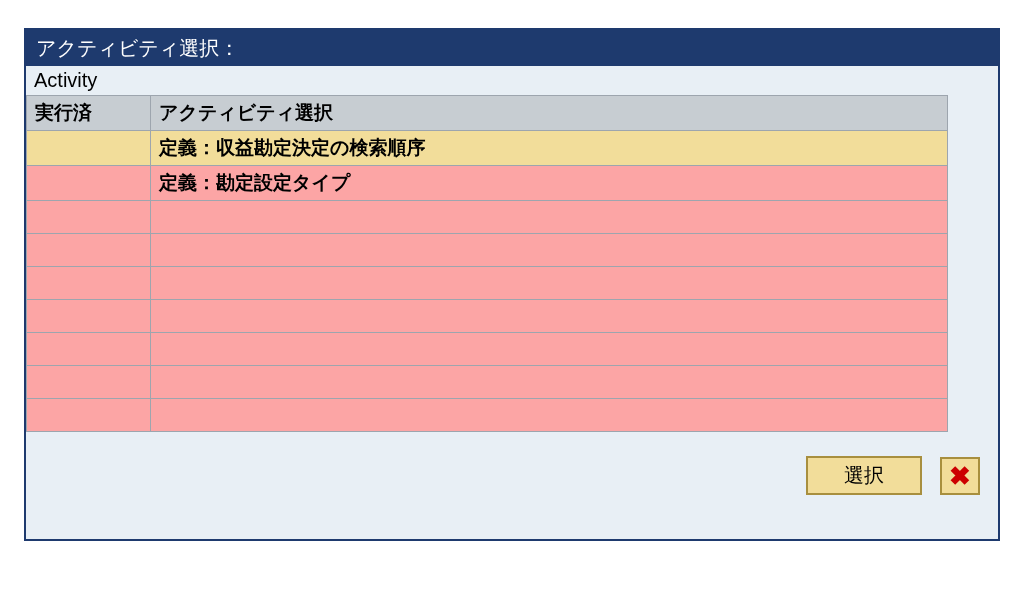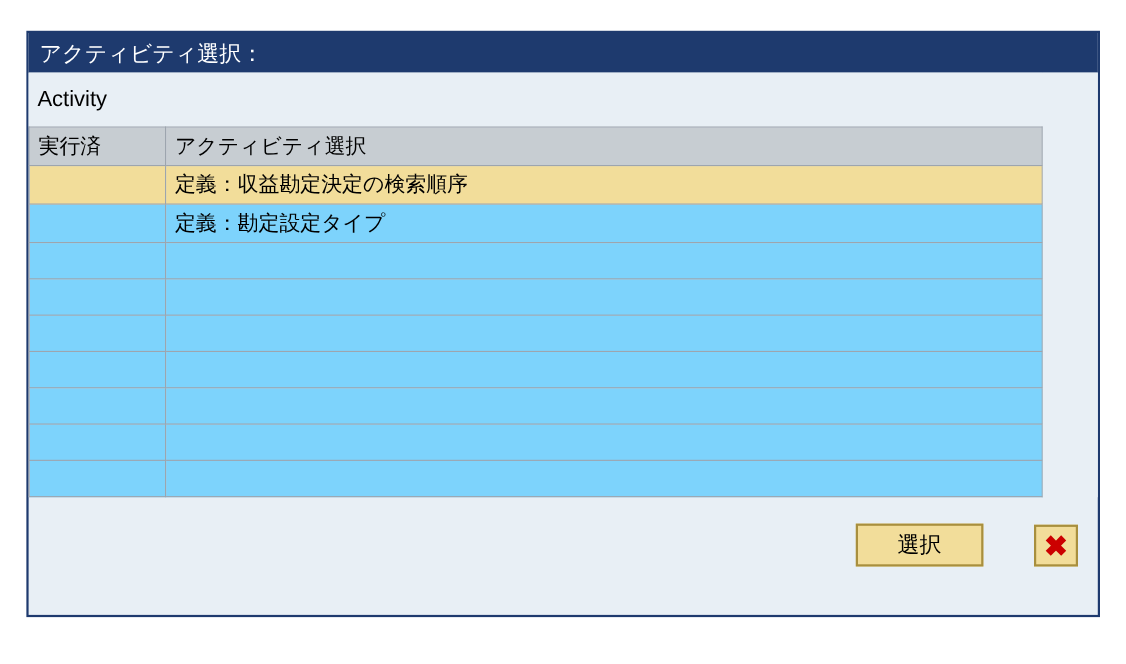--- a/index.html
+++ b/index.html
@@ -38,62 +38,63 @@
       display: flex;
       flex-direction: column;
     }
     .right-gutter {
       width: 50px;
       background: #e8eff5;
     }
     .subtitle {
       color: #000000;
       font-size: 20px;
-      padding: 13px 8px;
+      padding: 3px 8px;
       background: #e8eff5;
     }
     .table {
       display: table;
       width: 100%;
       border-collapse: collapse;
     }
     .table-row {
       display: table-row;
     }
     .col1, .col2 {
       display: table-cell;
       border: 1px solid #9da5ae;
       padding: 4px 8px;
       font-size: 19px;
       height: 33px;
       vertical-align: middle;
+      font-weight: bold;
     }
     .col1 {
       width: 124px;
     }
     .header-row .col1,
     .header-row .col2 {
       background: #c7cdd2;
       color: #000000;
     }
     .data-row .col1,
     .data-row .col2 {
-      background: #7dd3fc;
+      background: #fca5a5;
     }
     .data-row.selected .col1,
     .data-row.selected .col2 {
       background: #f2dd9a;
     }
     .footer {
       display: flex;
       flex-direction: row;
       justify-content: flex-end;
       align-items: center;
       padding: 24px 18px 44px 18px;
-      gap: 46px;
+      gap: 18px;
     }
     .select-button {
       background: #f2dd9a;
       border: 2px solid #a88f3e;
       color: #000000;
       font-size: 20px;
       padding: 4px 36px;
       cursor: pointer;
       font-family: inherit;
     }

